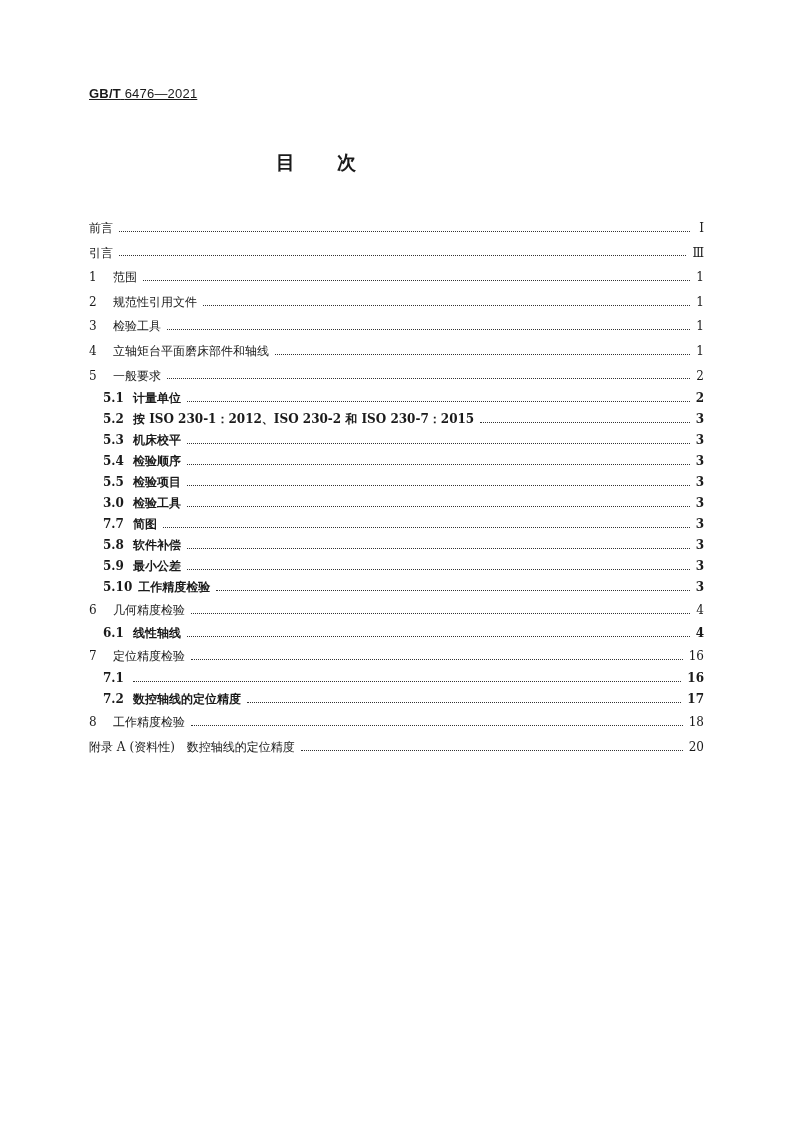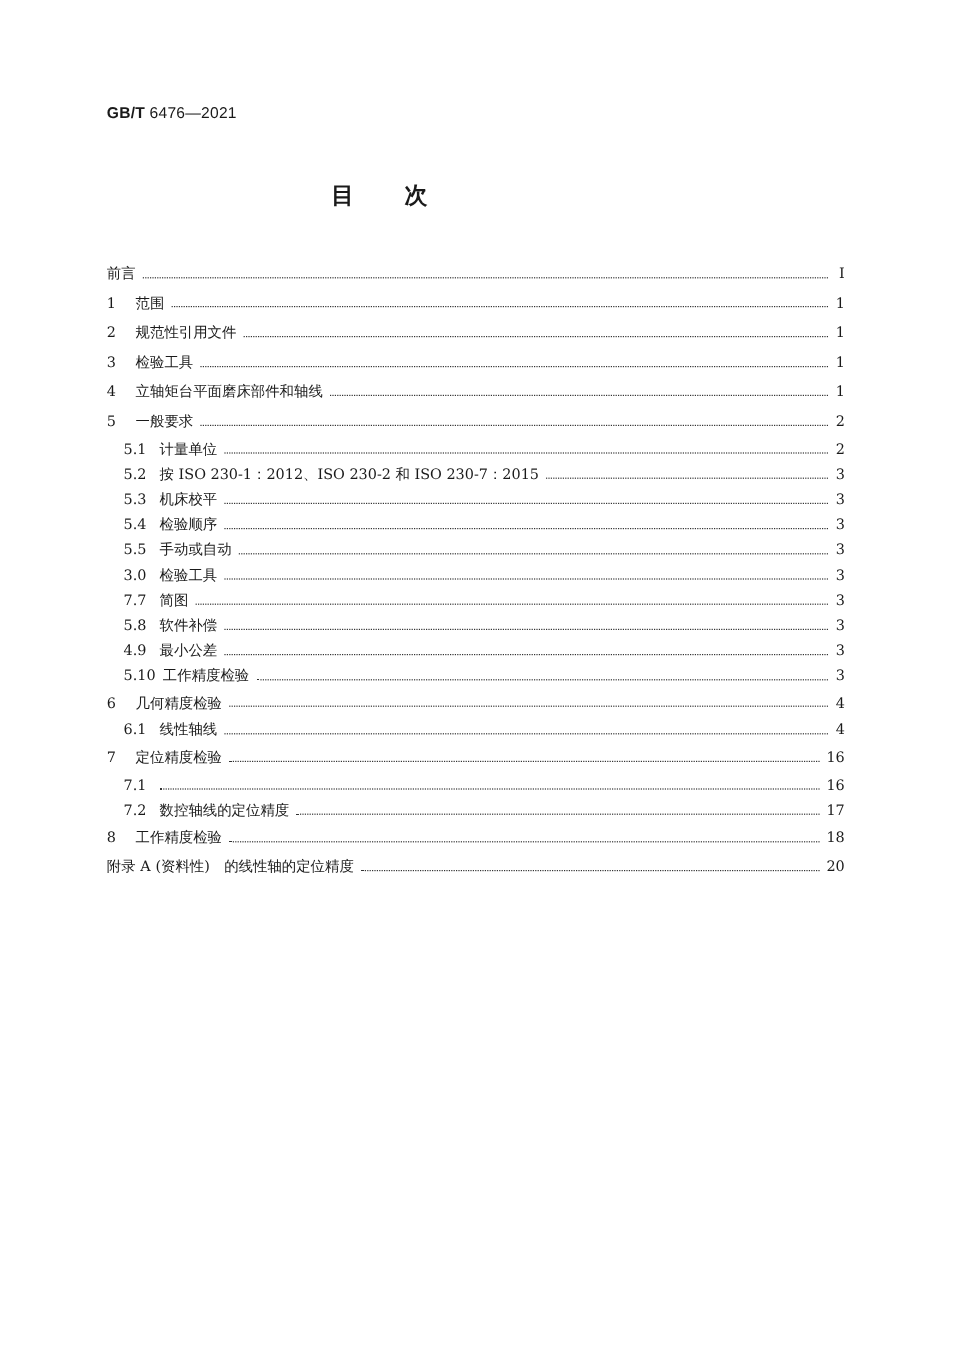--- a/index.html
+++ b/index.html
@@ -4,41 +4,41 @@
   <style>
     html, body { margin: 0; padding: 0; background: #ffffff; }
     body {
       width: 794px; height: 1123px; position: relative; overflow: hidden;
       font-family: "DejaVu Serif", "Liberation Serif", serif;
       color: #1a1a1a;
     }
     .std-code {
       position: absolute; left: 89px; top: 86px;
       font-family: "Liberation Sans", "DejaVu Sans", sans-serif;
-      font-size: 13px; font-weight: bold; letter-spacing: 0.2px;
+      font-size: 13px; font-weight: bold; letter-spacing: 0.2px; text-decoration: underline;
     }
     .std-code .num { font-weight: normal; }
     .title {
       position: absolute; left: 0; width: 632px; top: 150px;
       text-align: center;
       font-family: "DejaVu Sans", "Liberation Sans", sans-serif;
       font-size: 19px; font-weight: bold;
     }
     .title span { display: inline-block; }
     .title .gap { width: 42px; }
     .toc {
       position: absolute; left: 89px; top: 216px; width: 615px;
       margin: 0; padding: 0; list-style: none;
     }
     .toc-row {
       display: flex; align-items: flex-end;
       font-size: 12px; height: 24.6px; line-height: 24.6px;
       white-space: nowrap;
     }
-    .toc-row.sub { height: 21px; line-height: 21px; padding-left: 14px; }
+    .toc-row.sub { height: 21px; line-height: 21px; padding-left: 14px; font-weight: bold; }
     .toc-row .no { display: inline-block; min-width: 20px; margin-right: 4px; }
     .toc-row.sub .no { min-width: 24px; margin-right: 6px; }
     .toc-row .label { flex: 0 0 auto; margin-right: 6px; }
     .toc-row .leader {
       flex: 1 1 auto; overflow: hidden; color: #333;
       letter-spacing: 1px; font-size: 9px;
       border-bottom: 1.5px dotted #333; height: 0; align-self: center;
       margin-top: 6px;
     }
     .toc-row .page { flex: 0 0 auto; margin-left: 6px; min-width: 8px; text-align: right; }
@@ -55,20 +55,25 @@
   <span>目</span><span class="gap"></span><span>次</span>
 </div>
 
 <ul class="toc" id="toc">
     <li class="toc-row">
       <span class="label">前言</span>
       <span class="leader"></span>
       <span class="page">Ⅰ</span>
     </li>
     <li class="toc-row">
+      <span class="label">引言</span>
+      <span class="leader"></span>
+      <span class="page">Ⅲ</span>
+    </li>
+    <li class="toc-row">
       <span class="no">1</span>
       <span class="label">范围</span>
       <span class="leader"></span>
       <span class="page">1</span>
     </li>
     <li class="toc-row">
       <span class="no">2</span>
       <span class="label">规范性引用文件</span>
       <span class="leader"></span>
       <span class="page">1</span>
@@ -110,21 +115,21 @@
       <span class="page">3</span>
     </li>
     <li class="toc-row sub">
       <span class="no">5.4</span>
       <span class="label">检验顺序</span>
       <span class="leader"></span>
       <span class="page">3</span>
     </li>
     <li class="toc-row sub">
       <span class="no">5.5</span>
-      <span class="label">手动或自动</span>
+      <span class="label">检验项目</span>
       <span class="leader"></span>
       <span class="page">3</span>
     </li>
     <li class="toc-row sub">
       <span class="no">3.0</span>
       <span class="label">检验工具</span>
       <span class="leader"></span>
       <span class="page">3</span>
     </li>
     <li class="toc-row sub">
@@ -133,21 +138,21 @@
       <span class="leader"></span>
       <span class="page">3</span>
     </li>
     <li class="toc-row sub">
       <span class="no">5.8</span>
       <span class="label">软件补偿</span>
       <span class="leader"></span>
       <span class="page">3</span>
     </li>
     <li class="toc-row sub">
-      <span class="no">4.9</span>
+      <span class="no">5.9</span>
       <span class="label">最小公差</span>
       <span class="leader"></span>
       <span class="page">3</span>
     </li>
     <li class="toc-row sub">
       <span class="no">5.10</span>
       <span class="label">工作精度检验</span>
       <span class="leader"></span>
       <span class="page">3</span>
     </li>
@@ -181,17 +186,17 @@
       <span class="page">17</span>
     </li>
     <li class="toc-row">
       <span class="no">8</span>
       <span class="label">工作精度检验</span>
       <span class="leader"></span>
       <span class="page">18</span>
     </li>
     <li class="toc-row">
       <span class="no">附录 A</span>
-      <span class="label">(资料性)　的线性轴的定位精度</span>
+      <span class="label">(资料性)　数控轴线的定位精度</span>
       <span class="leader"></span>
       <span class="page">20</span>
     </li>
   </ul>
 
 </body></html>

